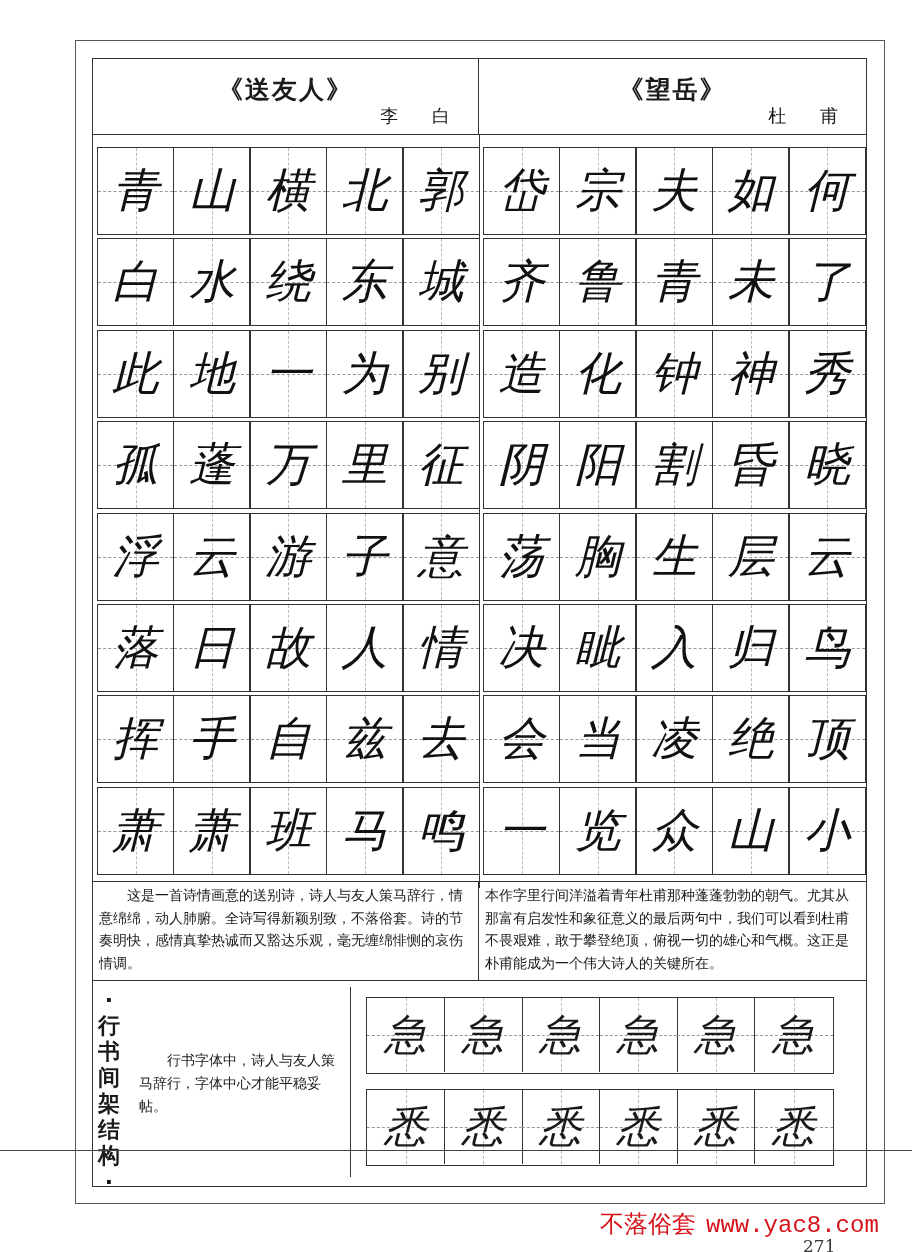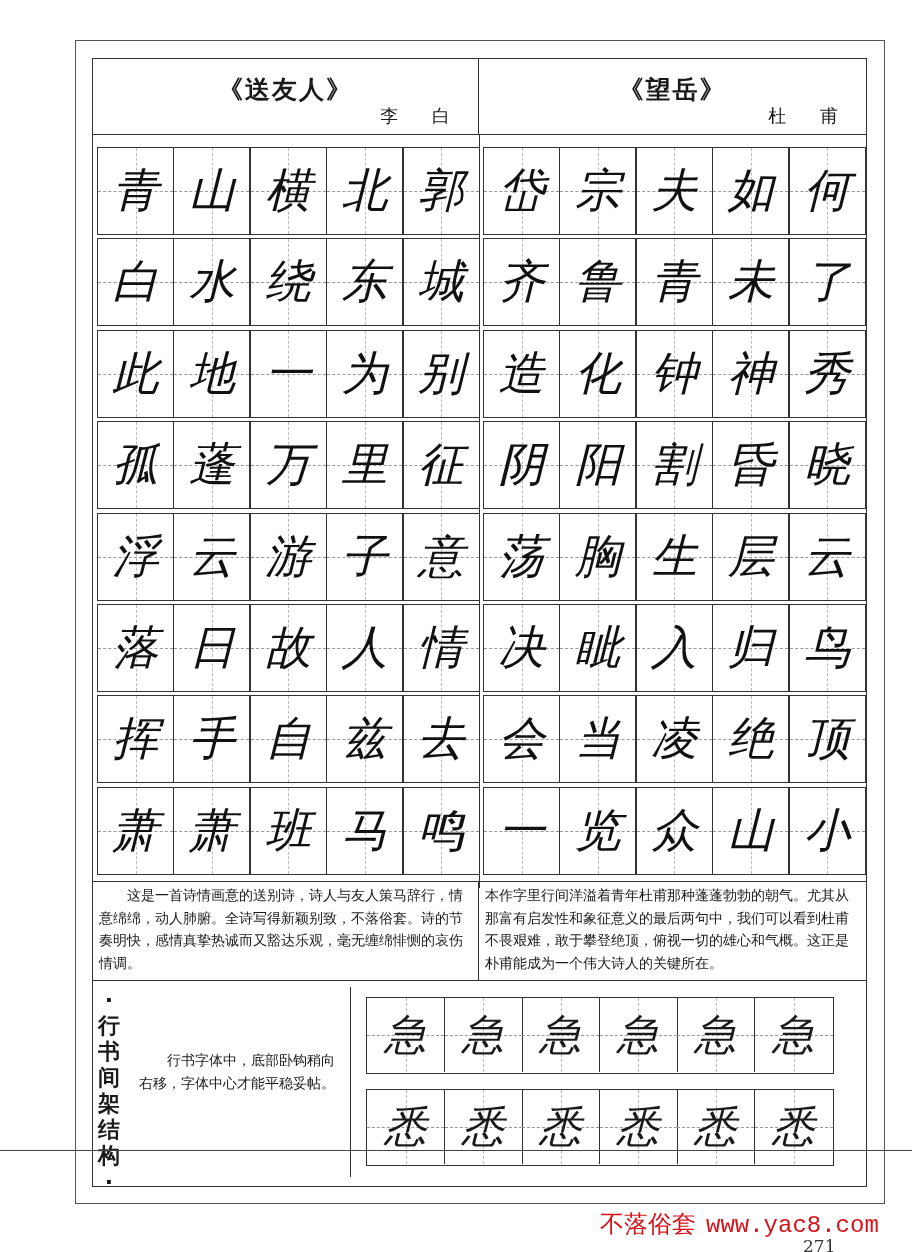--- a/index.html
+++ b/index.html
@@ -488,21 +488,21 @@
         <div>·</div>
         <div>行</div>
         <div>书</div>
         <div>间</div>
         <div>架</div>
         <div>结</div>
         <div>构</div>
         <div>·</div>
       </div>
     <div class="tipbox">
-      <div class="tip-body">行书字体中，底部卧钩稍向右移，字体中心才能平稳妥帖。</div>
+      <div class="tip-body">行书字体中，诗人与友人策马辞行，字体中心才能平稳妥帖。</div>
     </div>
     <div class="prac" style="top:10px;" id="prac0">
         <div class="pc" style="left: 0px;">
           <div class="h"></div>
           <div class="v"></div>
           <div class="ch">急</div>
         </div>
         <div class="pc" style="left: 77.5px;">
           <div class="h"></div>
           <div class="v"></div>

